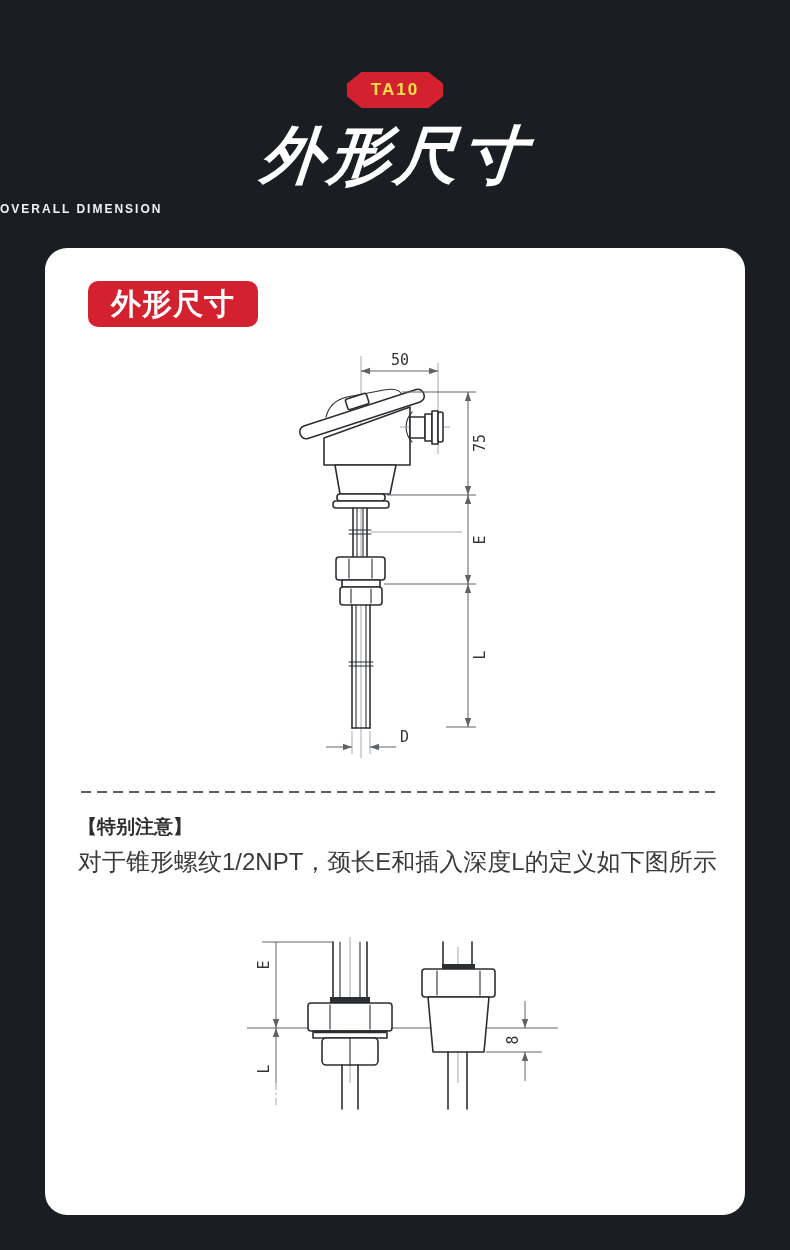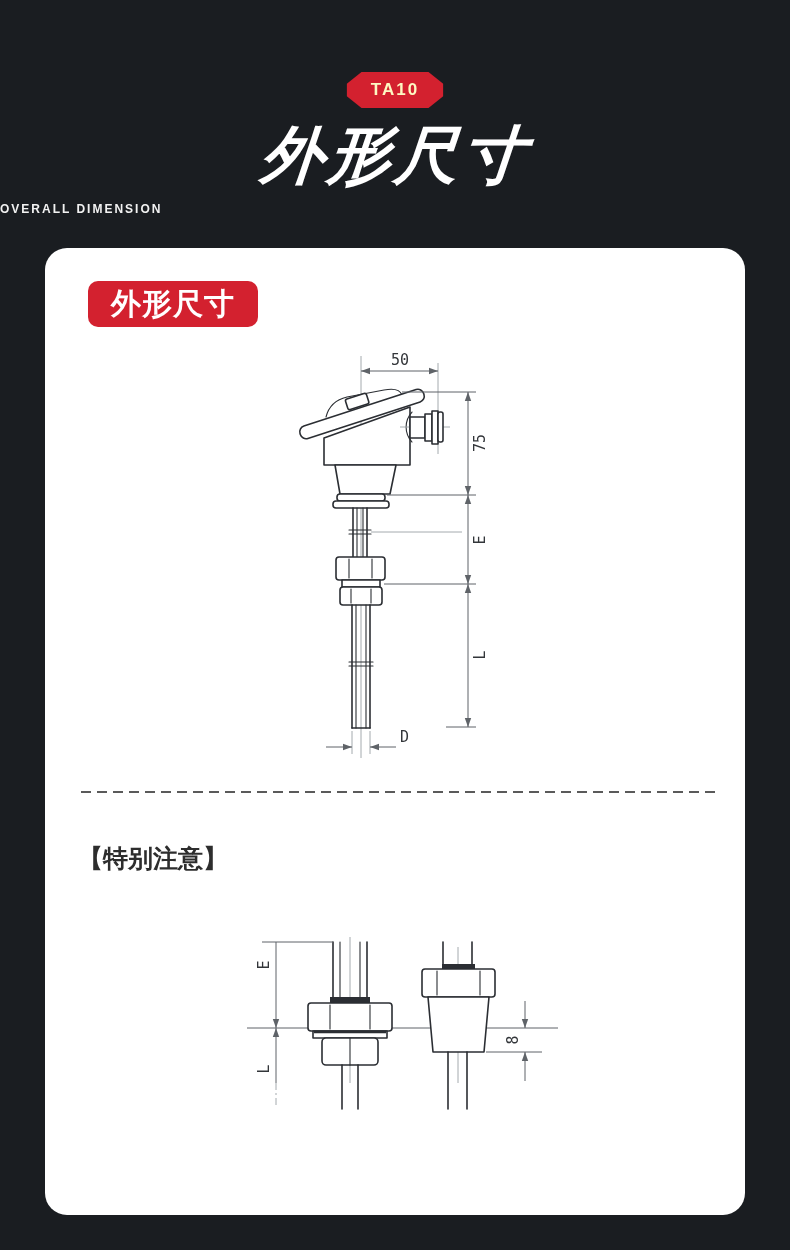--- a/index.html
+++ b/index.html
@@ -10,21 +10,21 @@
   html,body{width:790px;height:1250px;overflow:hidden;}
   body{background:var(--background,#1a1d21);font-family:"Liberation Sans",sans-serif;}
   .page{position:relative;width:790px;height:1250px;background:var(--background,#1a1d21);}
 
   
   .model-badge{
     position:absolute;left:50%;top:72px;transform:translateX(-50%);
     width:97px;height:36px;background:var(--accent-red,#d3212f);
     clip-path:polygon(15px 0,calc(100% - 15px) 0,100% 12px,100% 24px,calc(100% - 15px) 100%,15px 100%,0 24px,0 12px);
     display:flex;align-items:center;justify-content:center;
-    color:#fef9c3;font-size:17px;font-weight:bold;letter-spacing:2px;
+    color:#fde047;font-size:17px;font-weight:bold;letter-spacing:2px;
   }
   .main-title{
     position:absolute;top:113px;left:0;width:100%;text-align:center;
     color:#fff;font-size:63px;font-weight:900;font-style:italic;
     letter-spacing:4px;transform:skewX(-5deg);
   }
   .subtitle{
     position:absolute;top:202px;left:0;width:100%;text-align:left;
     color:#f2f2f2;font-size:12px;font-weight:bold;letter-spacing:2px;
   }
@@ -38,21 +38,21 @@
     position:absolute;left:43px;top:33px;height:46px;padding:0 23px;
     background:var(--accent-red,#d3212f);border-radius:10px;
     display:flex;align-items:center;color:#fff;font-size:30px;font-weight:bold;letter-spacing:1px;
   }
   .drawing-main{position:absolute;left:205px;top:102px;}
   .drawing-detail{position:absolute;left:195px;top:677px;}
   .divider{
     position:absolute;left:36px;right:24px;top:543px;height:2px;
     background:repeating-linear-gradient(90deg,#5a5a5a 0 10px,transparent 10px 16px);
   }
-  .notice-title{position:absolute;left:33px;top:566px;font-size:25px;font-weight:bold;color:#2d2d2d;margin-top:28px;}
+  .notice-title{position:absolute;left:33px;top:566px;font-size:19px;font-weight:bold;color:#2d2d2d;}
   .notice-body{position:absolute;left:33px;top:598px;width:660px;font-size:24px;color:#3a3a3a;}
 
   
   .p{fill:#fff;stroke:var(--line-dark,#2b2e33);stroke-width:1.6;stroke-linejoin:round;stroke-linecap:round;}
   .pn{fill:none;stroke:var(--line-dark,#2b2e33);stroke-width:1.1;stroke-linecap:round;}
   .d{fill:none;stroke:var(--line-dim,#5f6368);stroke-width:1;}
   .t{fill:none;stroke:#9aa0a5;stroke-width:0.9;}
   .heavy{fill:none;stroke:var(--line-dark,#2b2e33);stroke-width:2.6;}
   .seat{fill:var(--line-dark,#2b2e33);stroke:none;}
   .arr{fill:var(--line-dim,#45484d);stroke:none;}
@@ -163,20 +163,21 @@
         <line class="d" x1="120" y1="397" x2="146" y2="397"></line>
         <path class="arr" d="M102,397 l-9,-3.2 v6.4 z"></path>
         <path class="arr" d="M120,397 l9,-3.2 v6.4 z"></path>
         <text class="lab" x="150" y="392">D</text>
       </g>
     </svg>
 
     <div class="divider"></div>
 
     <div class="notice-title">【特别注意】</div>
+    <div class="notice-body">对于锥形螺纹1/2NPT，颈长E和插入深度L的定义如下图所示</div>
 
     <svg class="drawing-detail" width="330" height="195" viewBox="0 0 330 195" xmlns="http://www.w3.org/2000/svg">
 
       <g>
         <line class="d" x1="7" y1="103" x2="318" y2="103"></line>
       </g>
 
       <g>
         <line class="t" x1="110" y1="12" x2="110" y2="158"></line>
         <line class="p" x1="93" y1="17" x2="93" y2="73"></line>

